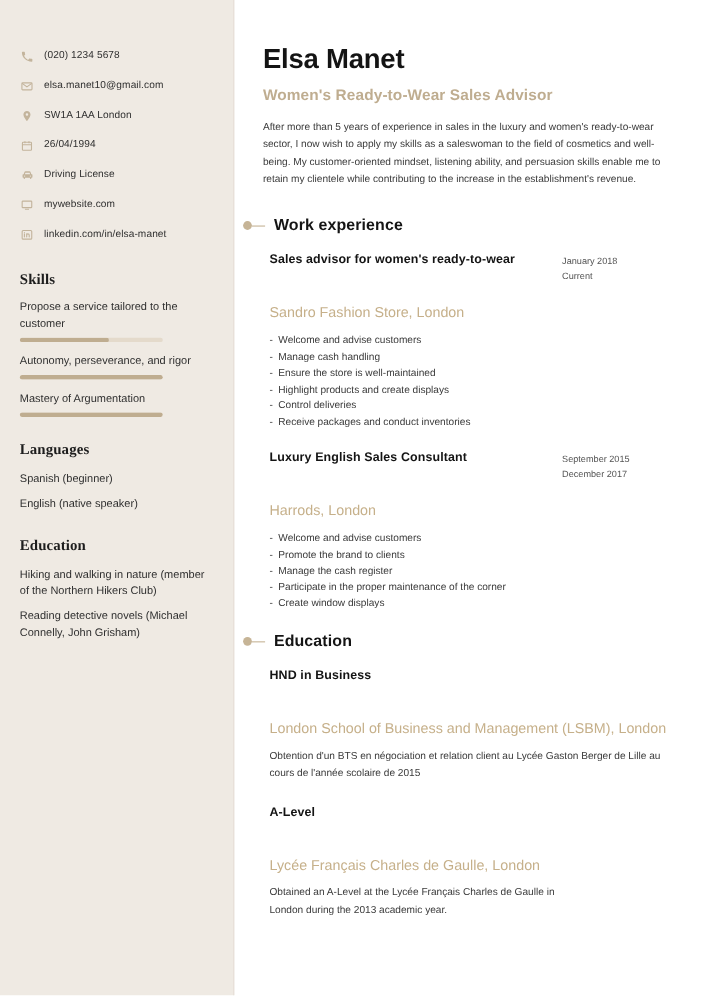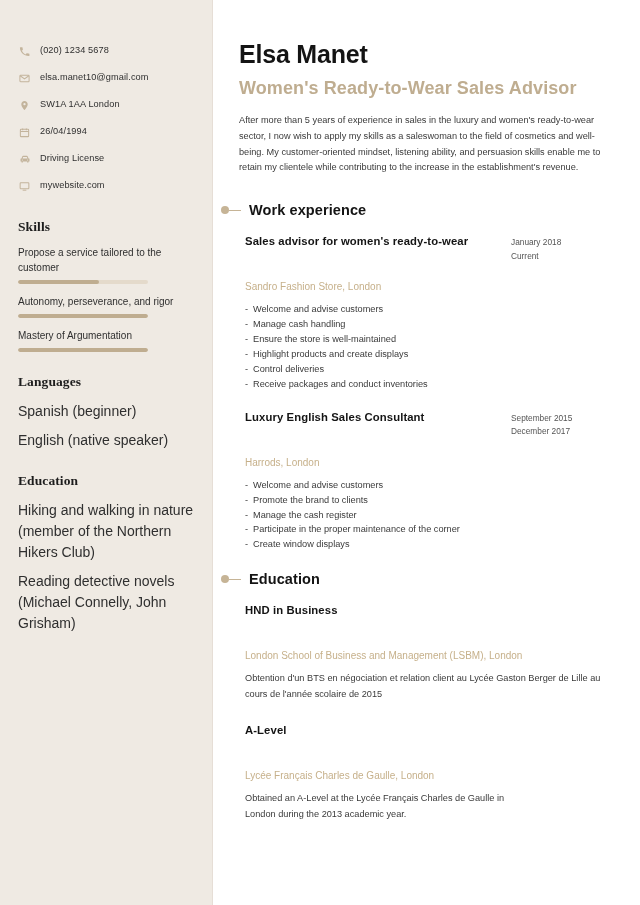--- a/index.html
+++ b/index.html
@@ -88,42 +88,42 @@
     border-radius: 2px;
     overflow: hidden;
   }
   .skill-bar-fill {
     height: 100%;
     background: #BFAD90;
     border-radius: 2px;
   }
 
   .side-line {
-    font-size: 14px;
+    font-size: 10px;
     color: #2f2f2f;
     line-height: 1.5;
     margin-bottom: 8px;
   }
 
   
   .main {
     flex: 1;
     padding: 40px 18px 20px 26px;
   }
 
   .name {
     font-size: 25px;
     font-weight: bold;
     color: #141414;
     letter-spacing: -0.2px;
     margin-bottom: 9px;
   }
 
   .job-title {
-    font-size: 18px;
+    font-size: 14px;
     font-weight: bold;
     color: #BFAD90;
     letter-spacing: 0.1px;
     margin-bottom: 14px;
   }
 
   .summary {
     font-size: 9.2px;
     color: #3a3a3a;
     line-height: 1.72;
@@ -178,21 +178,21 @@
 
   .entry-title {
     font-size: 11.3px;
     font-weight: bold;
     color: #141414;
     margin-bottom: 6px;
     letter-spacing: 0.1px;
   }
 
   .entry-org {
-    font-size: 10px;
+    font-size: 13px;
     color: #C6B08A;
     line-height: 1.5;
     margin-bottom: 8px;
     margin-top: 32px;
   }
 
   .bullets { list-style: none; }
   .bullets li {
     font-size: 9.2px;
     color: #3a3a3a;
@@ -275,20 +275,29 @@
       <div class="contact-row">
         <span class="contact-icon">
           <svg width="11" height="11" viewBox="0 0 24 24" fill="none" stroke="currentColor" stroke-width="2.2">
               <rect x="2.5" y="4" width="19" height="13" rx="1.5"></rect>
               <path d="M8 20h8"></path>
             </svg>
         </span>
         <span class="contact-text">mywebsite.com</span>
       </div>
 
+      <div class="contact-row">
+        <span class="contact-icon">
+          <svg width="11" height="11" viewBox="0 0 24 24" fill="none" stroke="currentColor" stroke-width="2.2">
+              <rect x="2.5" y="3.5" width="19" height="17" rx="2"></rect>
+              <path d="M7 10v6M7 7.2v.1M11.5 16v-6M11.5 12.4c0-1.4 1-2.4 2.4-2.4s2.6 1 2.6 2.6V16" stroke-linecap="round"></path>
+            </svg>
+        </span>
+        <span class="contact-text">linkedin.com/in/elsa-manet</span>
+      </div>
 
     </div>
 
     <section class="side-section">
       <h2 class="side-heading">Skills</h2>
 
       <div class="skill-item">
         <div class="skill-name">Propose a service tailored to the customer</div>
         <div class="skill-bar">
           <div class="skill-bar-fill" style="width:62%"></div>

